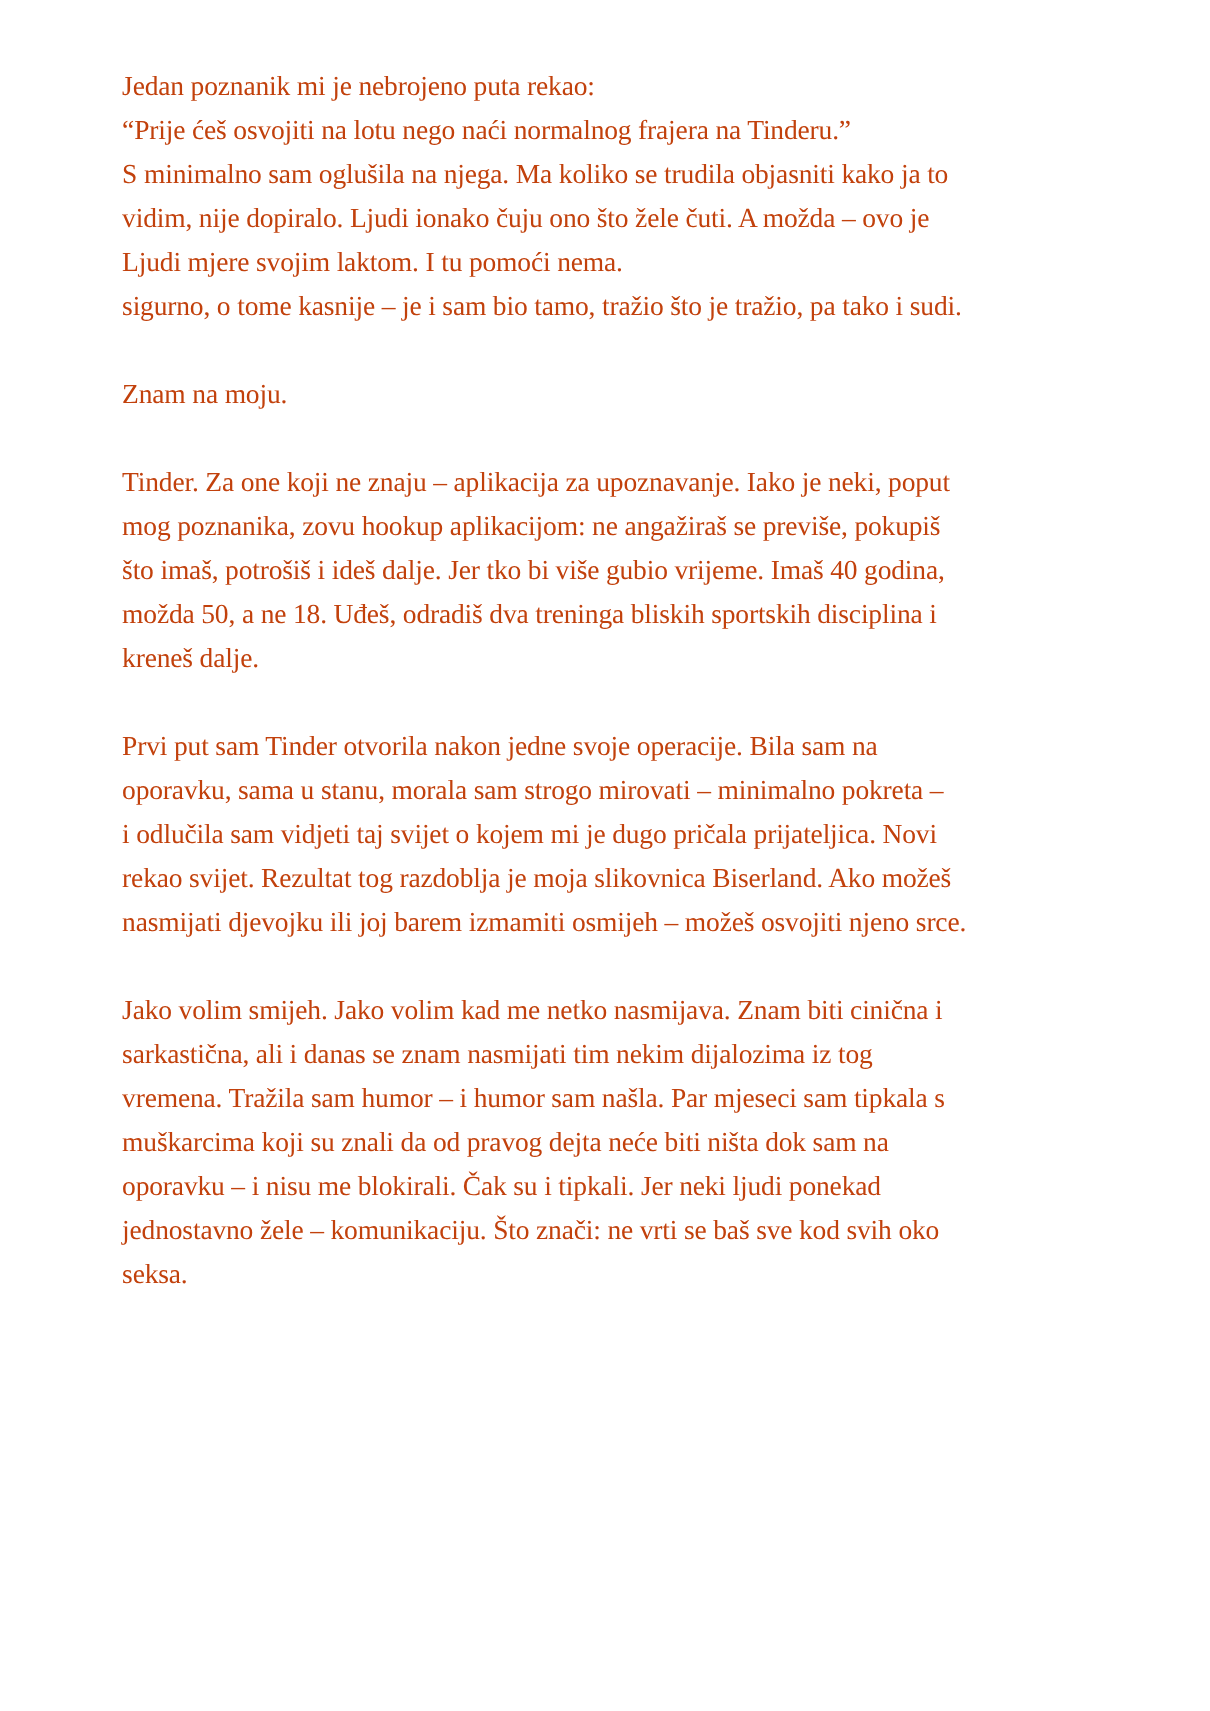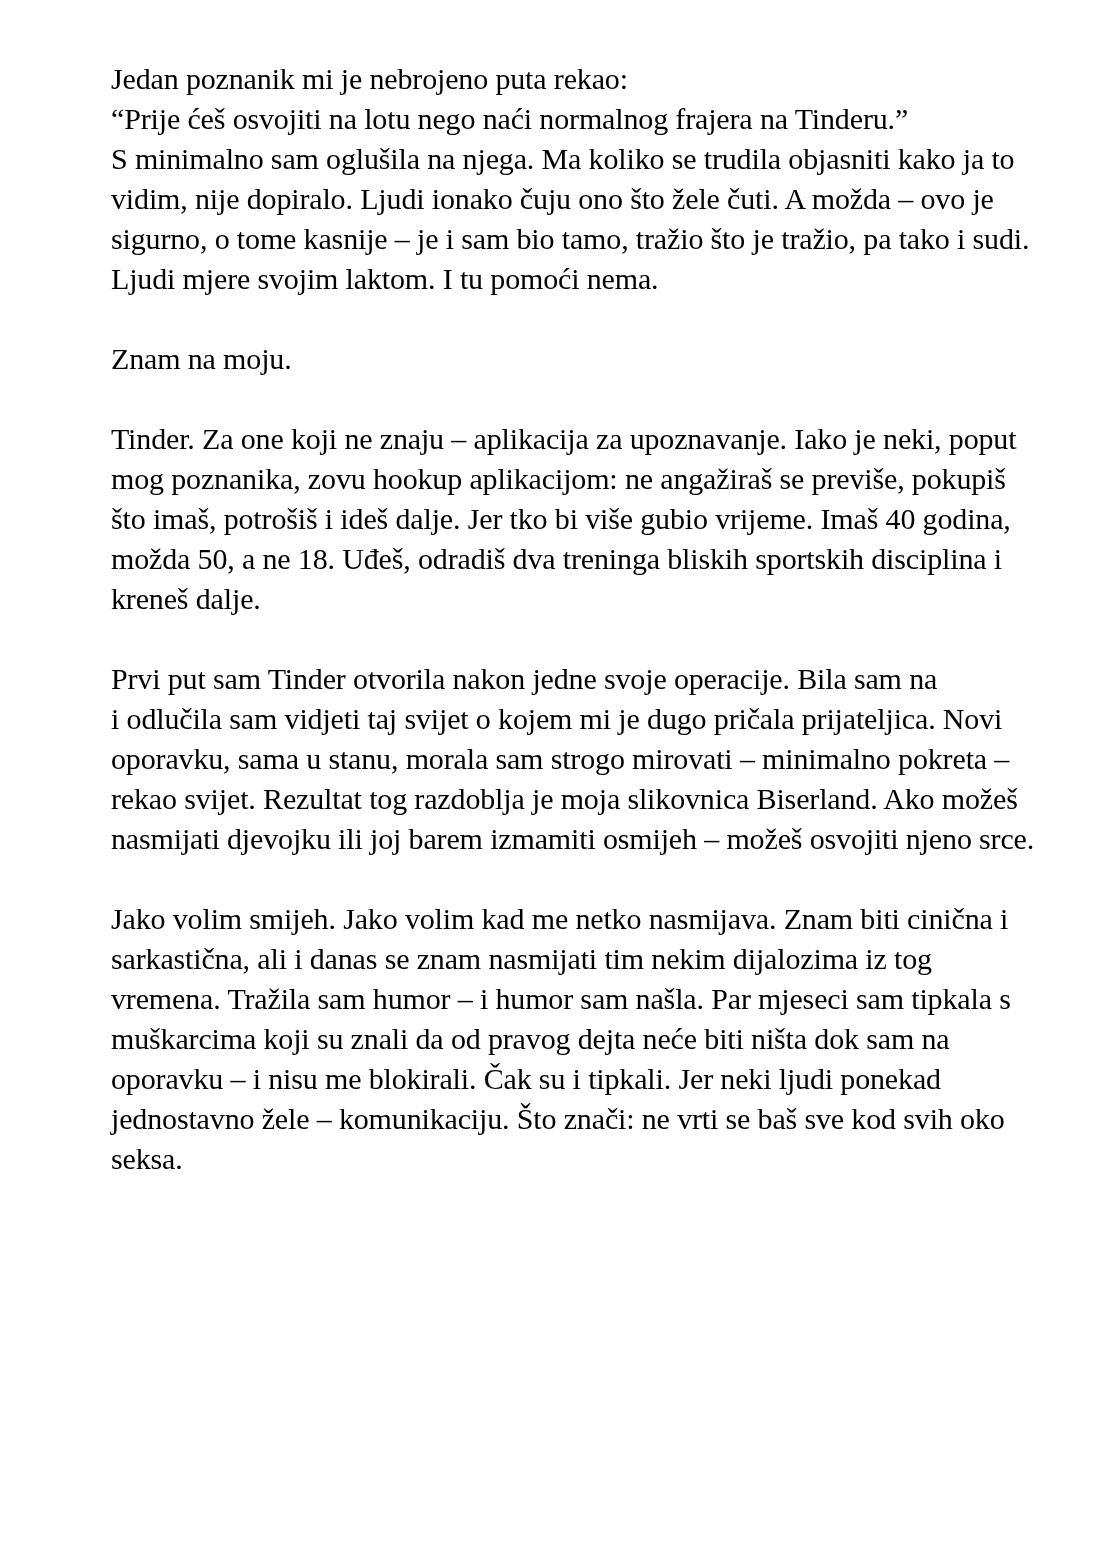--- a/index.html
+++ b/index.html
@@ -12,65 +12,65 @@
     height: 1555px;
     position: relative;
     overflow: hidden;
   }
   .page {
     position: absolute;
     left: 111px;
     top: 59px;
     width: 900px;
     font-family: "Liberation Serif", "DejaVu Serif", serif;
-    font-size: 30px;
+    font-size: 25px;
     line-height: 40px;
-    color: #000000;
+    color: #c2410c;
   }
   .para {
     margin: 0 0 40px 0;
   }
   .line {
     display: block;
     white-space: nowrap;
     letter-spacing: -0.15px;
   }
 </style>
 </head>
 <body>
 
 <div class="page">
 
   <p class="para">
     <span class="line">Jedan poznanik mi je nebrojeno puta rekao:</span>
     <span class="line">“Prije ćeš osvojiti na lotu nego naći normalnog frajera na Tinderu.”</span>
     <span class="line">S minimalno sam oglušila na njega. Ma koliko se trudila objasniti kako ja to</span>
     <span class="line">vidim, nije dopiralo. Ljudi ionako čuju ono što žele čuti. A možda – ovo je</span>
+    <span class="line">Ljudi mjere svojim laktom. I tu pomoći nema.</span>
     <span class="line">sigurno, o tome kasnije – je i sam bio tamo, tražio što je tražio, pa tako i sudi.</span>
-    <span class="line">Ljudi mjere svojim laktom. I tu pomoći nema.</span>
   </p>
 
 
   <p class="para">
     <span class="line">Znam na moju.</span>
   </p>
 
   <p class="para">
     <span class="line">Tinder. Za one koji ne znaju – aplikacija za upoznavanje. Iako je neki, poput</span>
     <span class="line">mog poznanika, zovu hookup aplikacijom: ne angažiraš se previše, pokupiš</span>
     <span class="line">što imaš, potrošiš i ideš dalje. Jer tko bi više gubio vrijeme. Imaš 40 godina,</span>
     <span class="line">možda 50, a ne 18. Uđeš, odradiš dva treninga bliskih sportskih disciplina i</span>
     <span class="line">kreneš dalje.</span>
   </p>
 
 
   <p class="para">
     <span class="line">Prvi put sam Tinder otvorila nakon jedne svoje operacije. Bila sam na</span>
+    <span class="line">oporavku, sama u stanu, morala sam strogo mirovati – minimalno pokreta –</span>
     <span class="line">i odlučila sam vidjeti taj svijet o kojem mi je dugo pričala prijateljica. Novi</span>
-    <span class="line">oporavku, sama u stanu, morala sam strogo mirovati – minimalno pokreta –</span>
     <span class="line">rekao svijet. Rezultat tog razdoblja je moja slikovnica Biserland. Ako možeš</span>
     <span class="line">nasmijati djevojku ili joj barem izmamiti osmijeh – možeš osvojiti njeno srce.</span>
   </p>
 
   <p class="para">
     <span class="line">Jako volim smijeh. Jako volim kad me netko nasmijava. Znam biti cinična i</span>
     <span class="line">sarkastična, ali i danas se znam nasmijati tim nekim dijalozima iz tog</span>
     <span class="line">vremena. Tražila sam humor – i humor sam našla. Par mjeseci sam tipkala s</span>
     <span class="line">muškarcima koji su znali da od pravog dejta neće biti ništa dok sam na</span>
     <span class="line">oporavku – i nisu me blokirali. Čak su i tipkali. Jer neki ljudi ponekad</span>

